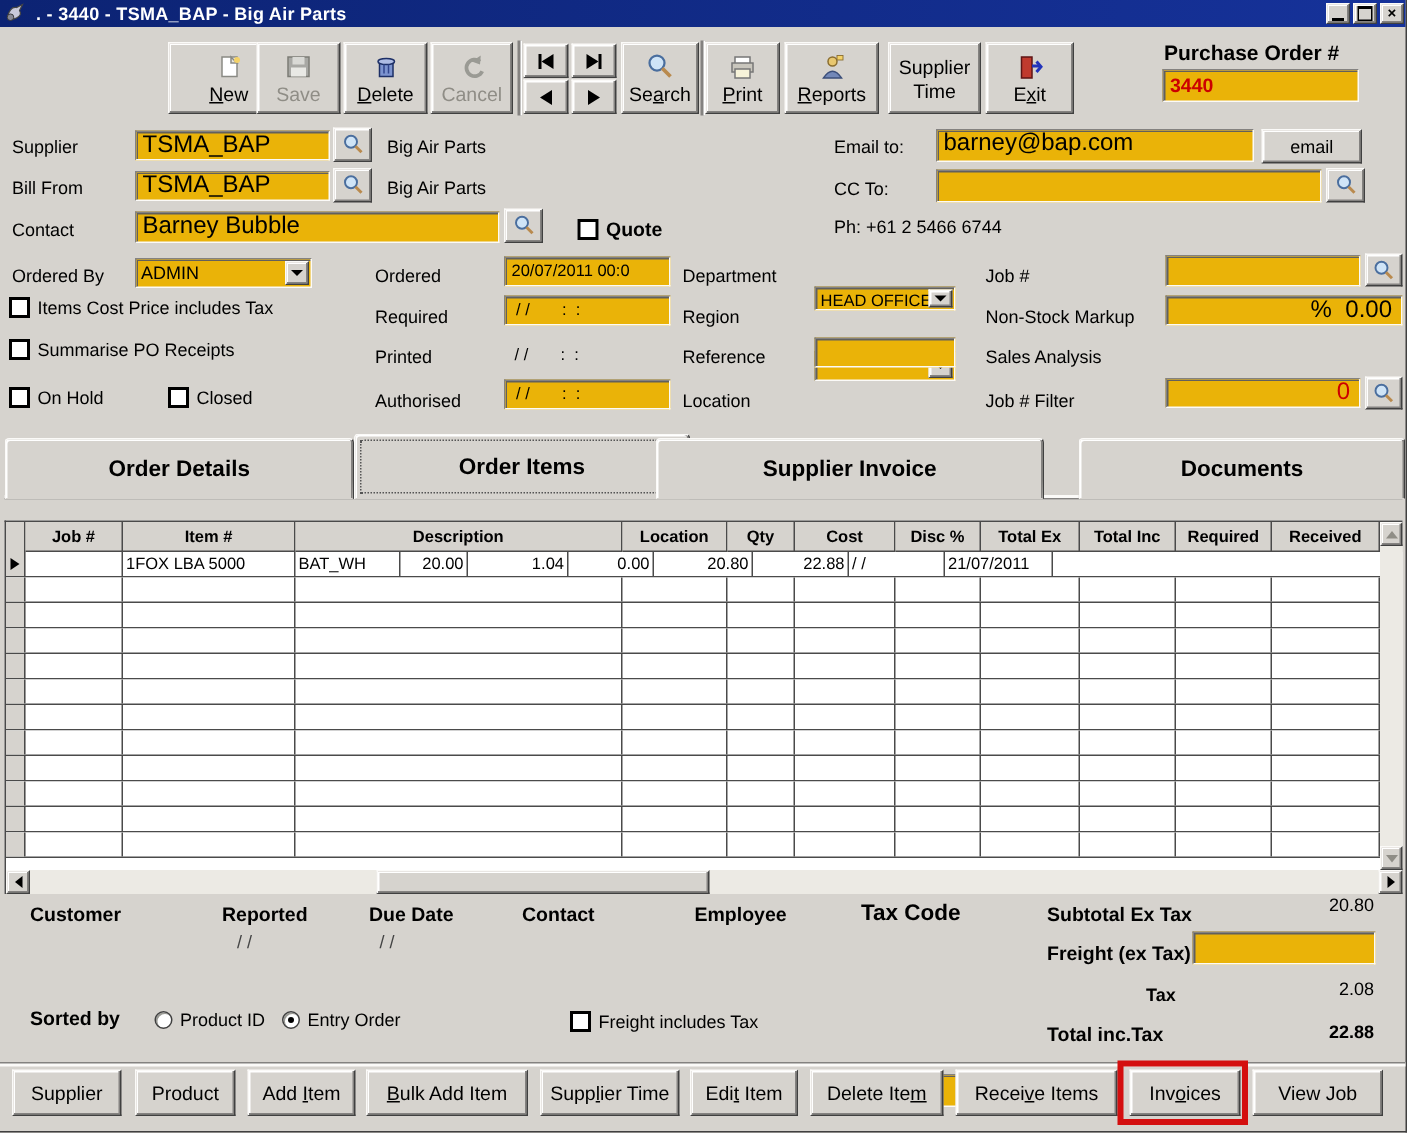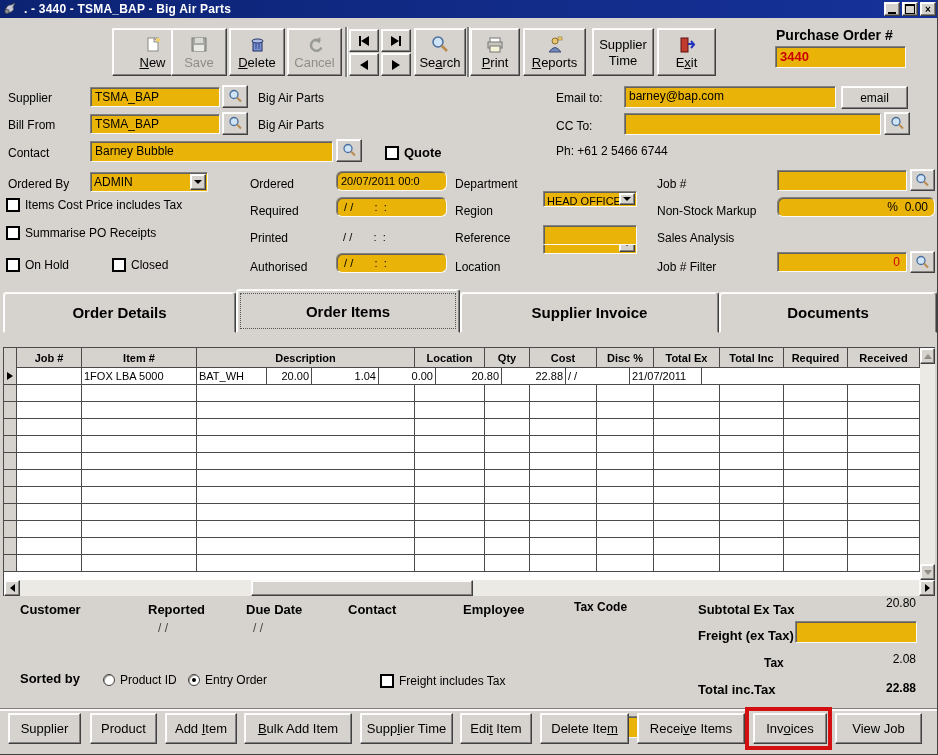--- a/index.html
+++ b/index.html
@@ -1,20 +1,20 @@
 <!DOCTYPE html>
 <html><head>
 <meta charset="utf-8">
 <style>
   html,body{margin:0;padding:0;}
   body{width:938px;height:755px;position:relative;background:#d6d3ce;
        font-family:"Liberation Sans",sans-serif;font-size:12px;color:#000;overflow:hidden;
        border-right:1px solid #404040;border-bottom:1px solid #404040;box-sizing:border-box;}
   .abs{position:absolute;}
-  .pre{white-space:pre;border-radius:6px;}
+  .pre{white-space:pre;}
   
   .raised{background:#d6d3ce;border:1px solid;border-color:#fbfaf8 #404040 #404040 #fbfaf8;
           box-shadow:inset -1px -1px 0 #848280, inset 1px 1px 0 #fff;box-sizing:border-box;}
   .sunken{background:#eab308;border:1px solid;border-color:#848280 #fbfaf8 #fbfaf8 #848280;
           box-shadow:inset 1px 1px 0 #62605c;box-sizing:border-box;}
   
   #titlebar{left:0;top:0;width:938px;height:18px;background:linear-gradient(90deg,#0c2373,#16329a);
             display:flex;align-items:center;color:#fff;font-weight:bold;font-size:12px;}
   #titlebar .ttl{margin-left:4px;letter-spacing:.2px;}
   .wctl{width:16px;height:14px;margin-left:2px;display:flex;align-items:center;justify-content:center;
@@ -28,21 +28,21 @@
   .tbtn.disabled .lbl{color:#8f8d86;}
   .navb{display:flex;align-items:center;justify-content:center;}
   .tri-l{width:0;height:0;border-top:5px solid transparent;border-bottom:5px solid transparent;border-right:8px solid #000;}
   .tri-r{width:0;height:0;border-top:5px solid transparent;border-bottom:5px solid transparent;border-left:8px solid #000;}
   .bar{width:2px;height:10px;background:#000;}
   .tsep{width:2px;background:#848280;border-right:1px solid #fff;}
   #po-label{font-weight:bold;font-size:14px;}
   #po-value{color:#cc0000;font-weight:bold;font-size:13px;line-height:20px;padding-left:4px;}
   
   .flabel{font-size:12px;}
-  .field{font-size:12px;line-height:18px;padding-left:4px;overflow:hidden;}
+  .field{font-size:16px;line-height:18px;padding-left:4px;overflow:hidden;}
   .mag{display:flex;align-items:center;justify-content:center;}
   .cb{display:flex;align-items:center;gap:5px;}
   .cb .box{width:10px;height:10px;background:#fff;border:2px solid #000;flex:none;}
   .radio{display:flex;align-items:center;gap:5px;}
   .radio .circ{width:10px;height:10px;border-radius:50%;background:#fff;border:1px solid #404040;
                box-shadow:inset 1px 1px 0 #9a9a94;display:flex;align-items:center;justify-content:center;flex:none;}
   .radio .dot{width:4px;height:4px;border-radius:50%;background:#000;}
   .select{position:relative;}
   .dd-btn{position:absolute;right:1px;top:1px;bottom:1px;width:16px;display:flex;align-items:center;justify-content:center;}
   .dd-tri{width:0;height:0;border-left:4px solid transparent;border-right:4px solid transparent;border-top:4px solid #000;}
@@ -320,21 +320,21 @@
   </div>
 
 <div id="tabline" class="abs"></div>
 <div id="tabs">
     <div class="tab" style="left: 3px; top: 292px; width: 231px; height: 39px;">
       <span>Order Details</span>
     </div>
     <div class="tab active" style="left: 236px; top: 289px; width: 222px; height: 42px;">
       <span>Order Items</span>
     </div>
-    <div class="tab" style="left: 460px; top: 292px; width: 257px; height: 39px; align-items: center;">
+    <div class="tab" style="left: 437px; top: 292px; width: 257px; height: 39px; align-items: center;">
       <span>Supplier Invoice</span>
     </div>
     <div class="tab" style="left: 719px; top: 292px; width: 216px; height: 39px;">
       <span>Documents</span>
     </div>
   </div>
 
 <div id="grid" class="abs">
     <div class="g-hdr">
       <div class="g-sel" style="width: 13px;"></div>
@@ -540,21 +540,21 @@
     </div>
   </div>
 
 <span class="abs b" style="left:20px;top:602px;font-size:13px">Customer</span>
 <span class="abs b" style="left:148px;top:602px;font-size:13px">Reported</span>
 <span class="abs" style="left:158px;top:621px;color:#444">/ /</span>
 <span class="abs b" style="left:246px;top:602px;font-size:13px">Due Date</span>
 <span class="abs" style="left:253px;top:621px;color:#444">/ /</span>
 <span class="abs b" style="left:348px;top:602px;font-size:13px">Contact</span>
 <span class="abs b" style="left:463px;top:602px;font-size:13px">Employee</span>
-<span class="abs b" style="left:574px;top:600px;font-size:12px">Tax Code</span>
+<span class="abs b" style="left:574px;top:600px;font-size:15px">Tax Code</span>
 <div class="abs sunken select" style="left:553px;top:620px;width:107px;height:22px">
   <span class="sel-val" style="font-size:12px;line-height:20px">GST</span>
   <span class="dd-btn raised">
       <span class="dd-tri"></span>
     </span>
 </div>
 <span class="abs b" style="left:698px;top:602px;font-size:13px">Subtotal Ex Tax</span>
 <span class="abs num" style="left:840px;top:596px;width:76px">20.80</span>
 <span class="abs b" style="left:698px;top:628px;font-size:13px">Freight (ex Tax)</span>
 <div class="abs sunken field" style="left:795px;top:621px;width:122px;height:22px"></div>

